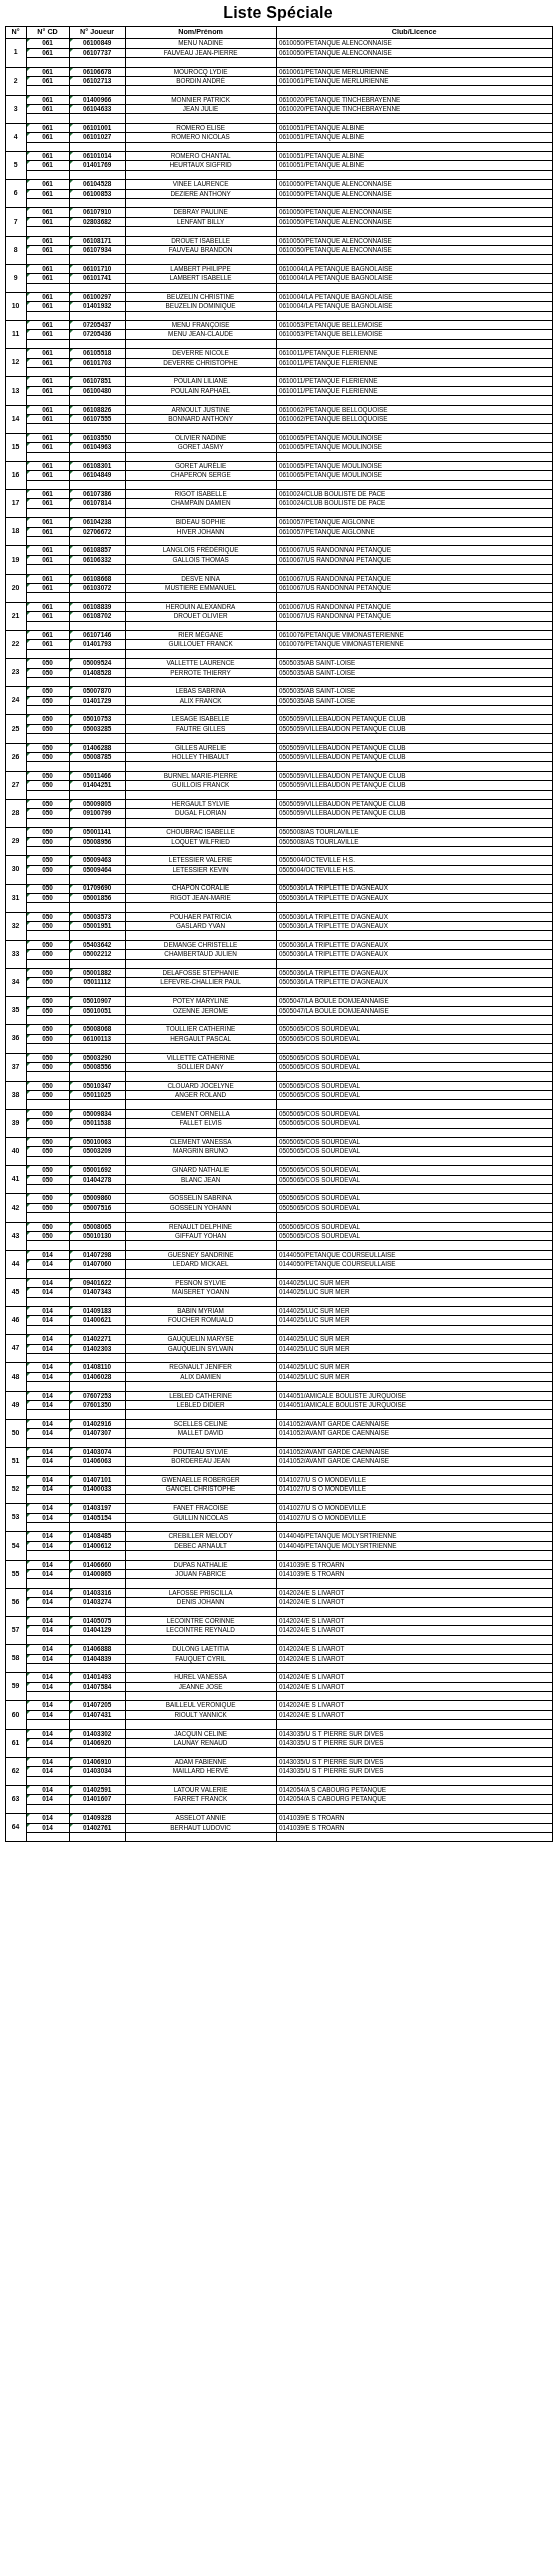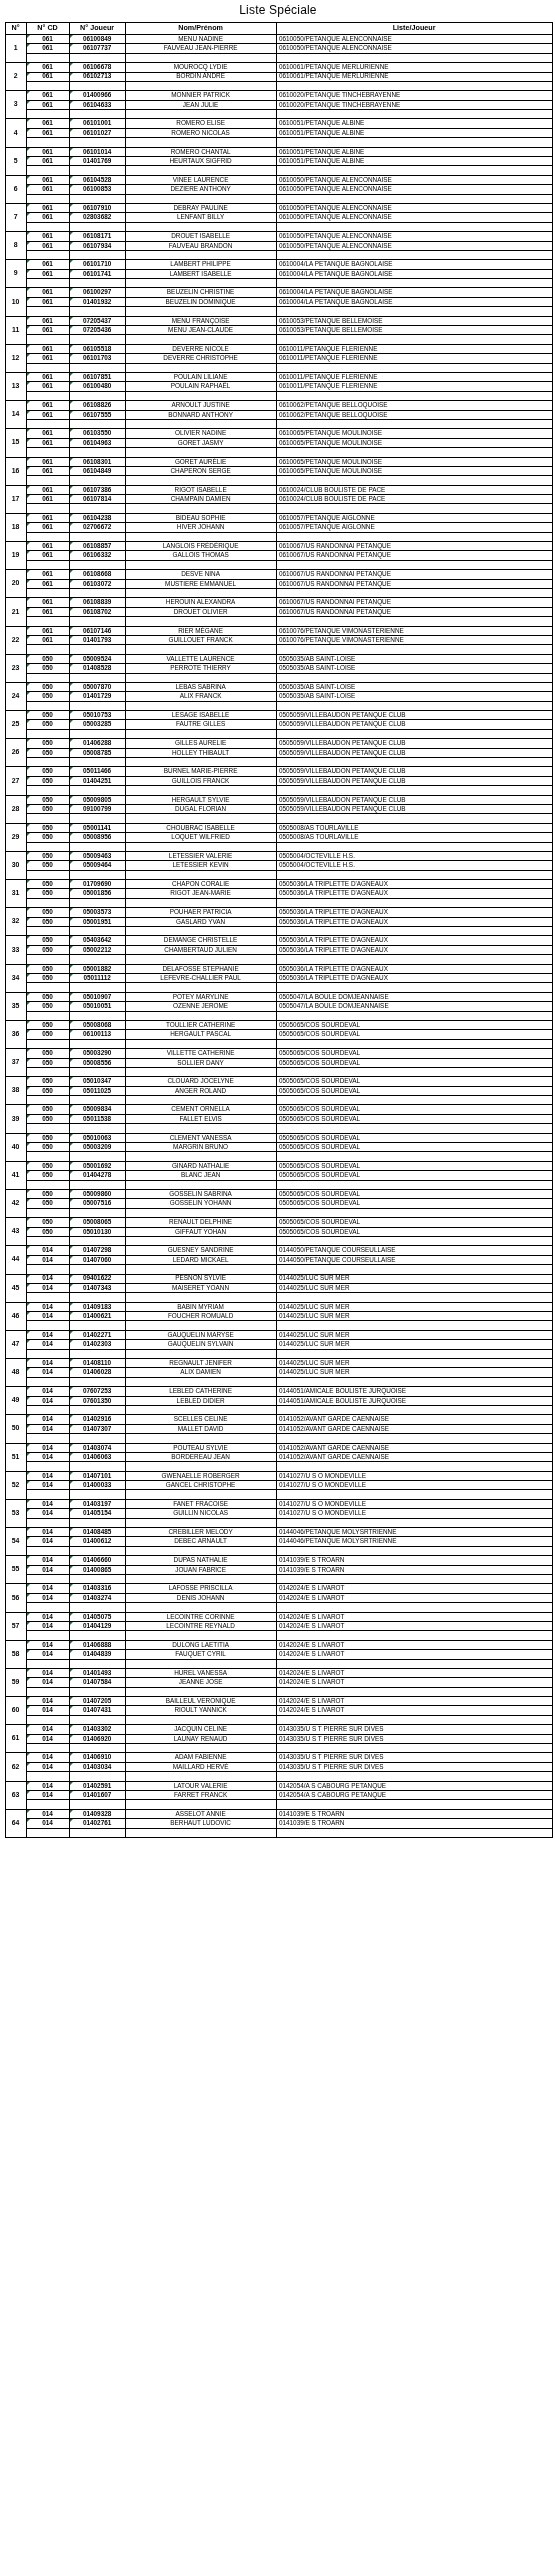--- a/index.html
+++ b/index.html
@@ -10,22 +10,22 @@
     -webkit-font-smoothing:antialiased;
   }
   .page{
     width:556px;
     box-sizing:border-box;
     padding:0 4.6px 3px 4.6px;
     background:#ffffff;
   }
   .doc-title{
     text-align:center;
-    font-size:12px;
-    font-weight:normal;
+    font-size:16px;
+    font-weight:bold;
     letter-spacing:0.2px;
     padding:3.8px 0 4.6px 0;
     line-height:1.1;
   }
   table.sheet{
     border-collapse:collapse;
     table-layout:fixed;
     width:547px;
     border:1.5px solid #000;
   }
@@ -98,21 +98,21 @@
         <col class="c-lic">
         <col class="c-nom">
         <col class="c-club">
     </colgroup>
     <thead>
       <tr>
         <th>N°</th>
         <th>N° CD</th>
         <th>N° Joueur</th>
         <th>Nom/Prénom</th>
-        <th>Liste/Joueur</th>
+        <th>Club/Licence</th>
       </tr>
     </thead>
     <tbody id="table-body">
         <tr class="r-top">
           <td class="num" rowspan="3">1</td>
           <td class="cd flag">061</td>
           <td class="lic flag">06100849</td>
           <td class="nom">MENU NADINE</td>
           <td class="club">0610050/PETANQUE ALENCONNAISE</td>
         </tr>

